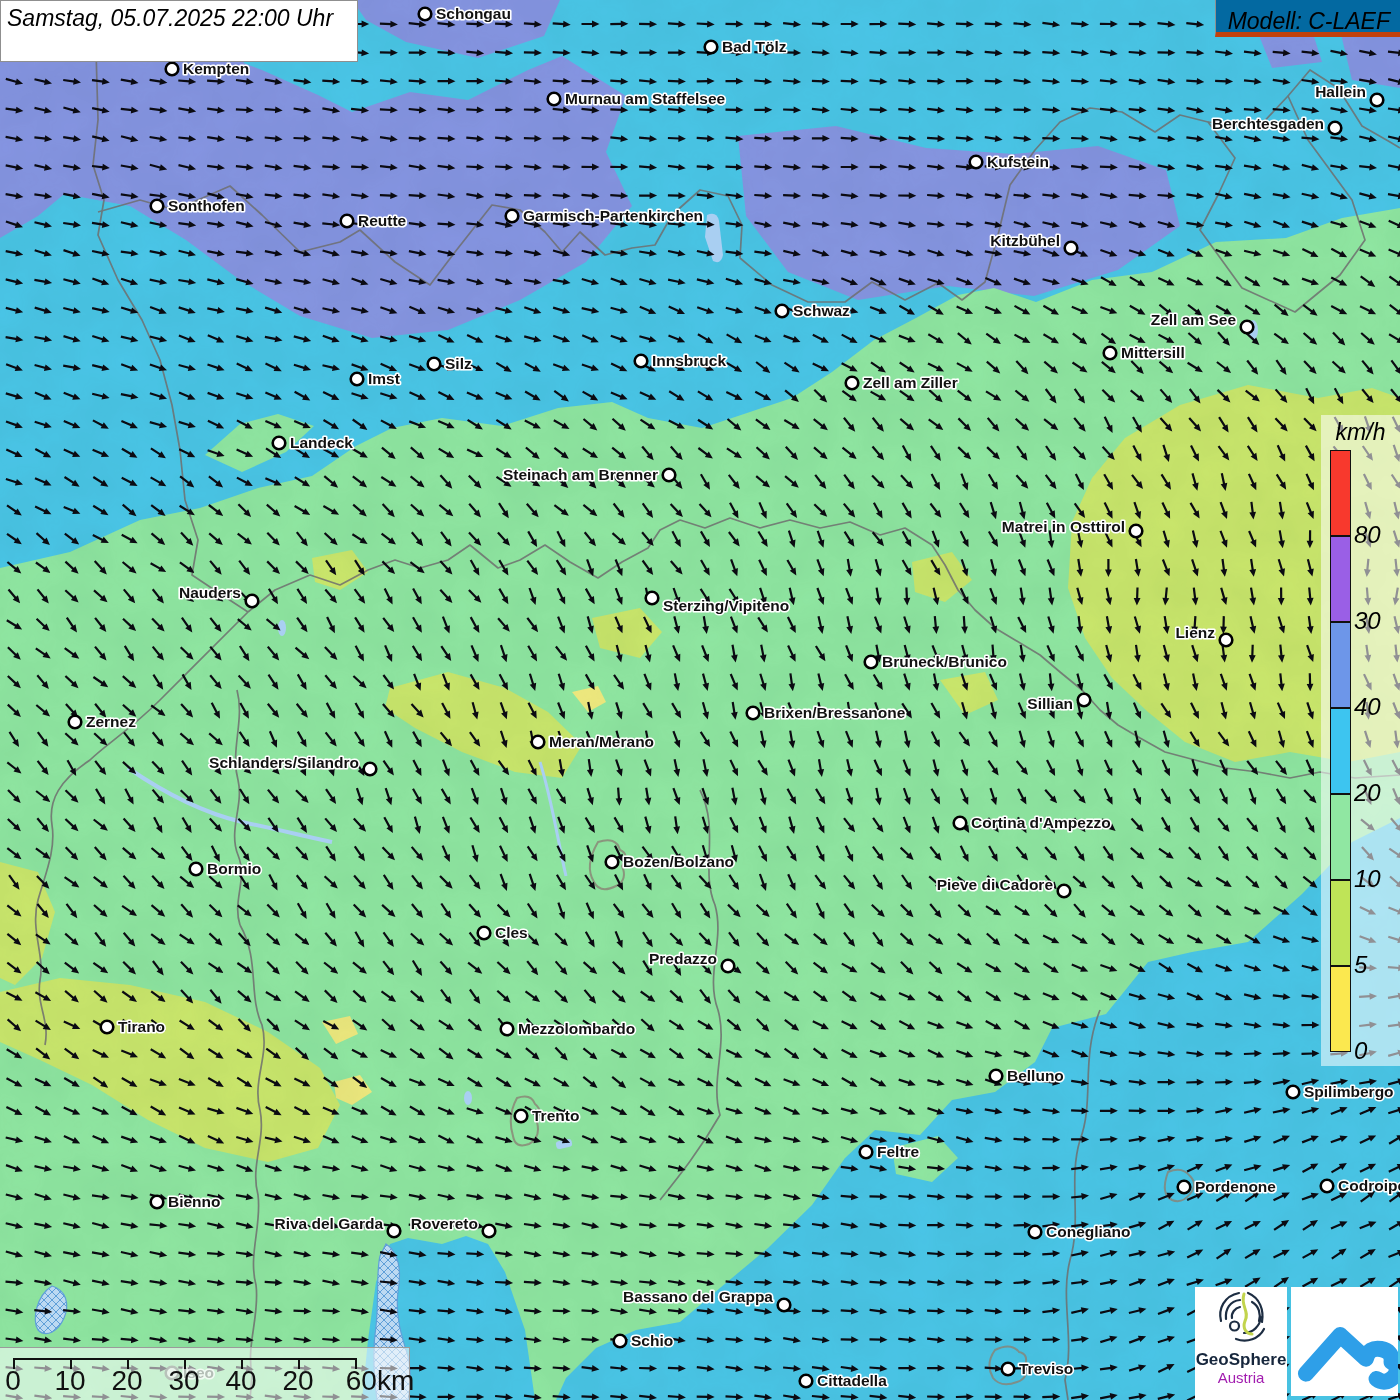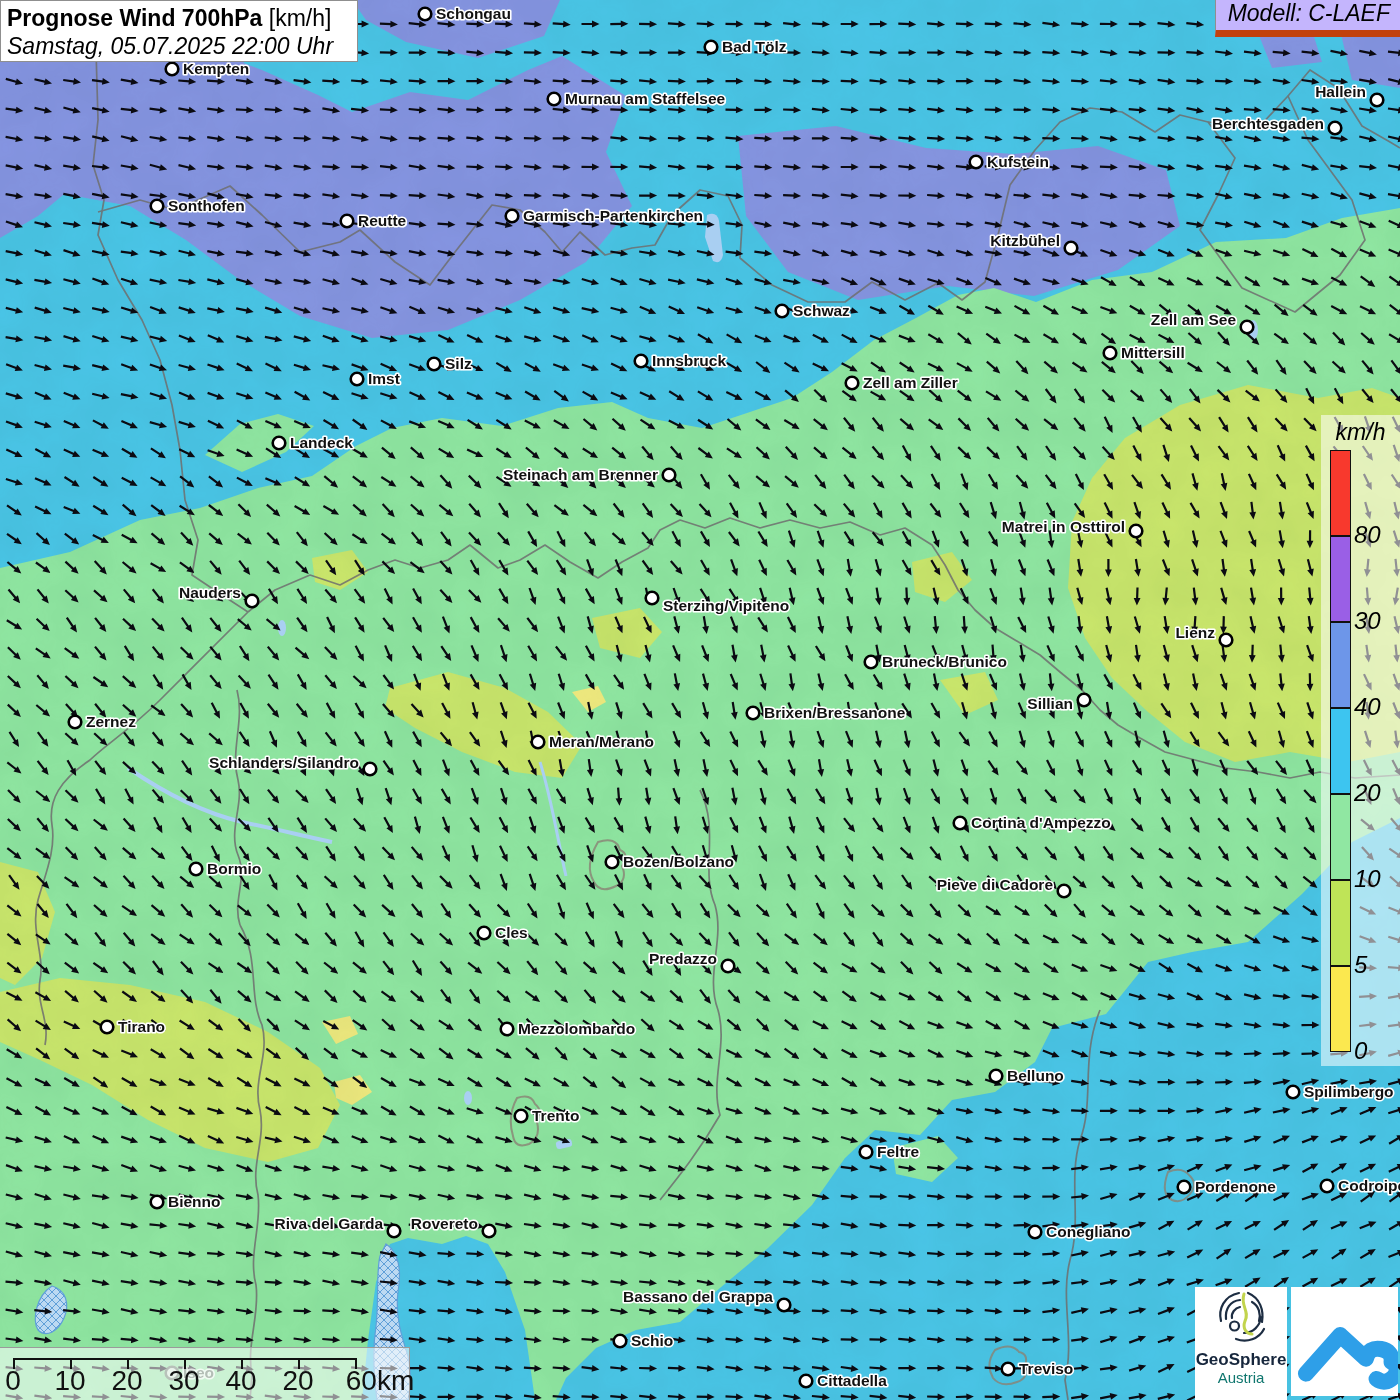--- a/index.html
+++ b/index.html
@@ -3,32 +3,32 @@
 <meta charset="utf-8">
 <style>
   html,body{margin:0;padding:0;background:#dfe3e6;font-family:"Liberation Sans",sans-serif;}
   #stage{position:relative;width:1400px;height:1400px;overflow:hidden;background:var(--c-cyan,#4AC6E8);}
   #map{position:absolute;left:0;top:0;}
   .overlay{position:absolute;box-sizing:border-box;}
   #title-box{left:0;top:0;width:358px;height:62px;background:#fff;border:1px solid #8f8f8f;padding:3px 6px;line-height:28px;}
   #title-line1{font-size:23px;white-space:nowrap;}
   #title-line1 .b{font-weight:bold;}
   #title-line2{font-size:23px;font-style:italic;white-space:nowrap;}
-  #model-box{right:0;top:0;height:37px;background:#c4b5fd;border-left:1px solid #8f8f8f;border-bottom:7px solid #c2410c;padding:0 10px 0 12px;font-size:23px;font-style:italic;white-space:nowrap;}
+  #model-box{right:0;top:0;height:37px;background:#0369a1;border-left:1px solid #8f8f8f;border-bottom:5px solid #c2410c;padding:8px 10px 0 12px;font-size:23px;font-style:italic;white-space:nowrap;}
   #legend-box{left:1321px;top:415px;width:79px;height:651px;background:rgba(255,255,255,0.55);font-style:italic;}
   #legend-title{position:absolute;left:0;top:4px;width:100%;text-align:center;font-size:23px;color:#000;}
   .legend-seg{position:absolute;left:9px;width:21px;height:86px;border:1px solid #111;box-sizing:border-box;}
   .legend-label{position:absolute;left:33px;width:46px;font-size:24px;color:#000;line-height:30px;}
   #scale-box{left:0;top:1347px;width:410px;height:53px;background:rgba(255,255,255,0.55);border-top:1px solid #9a9a9a;border-right:1px solid #9a9a9a;}
   #scale-line{position:absolute;left:13px;top:10px;width:342px;height:2px;background:#111;}
   .scale-tick{position:absolute;top:10px;width:2px;height:11px;background:#111;}
   .scale-num{position:absolute;top:17px;transform:translateX(-50%);font-size:28px;color:#111;white-space:nowrap;}
   #geo-logo{left:1195px;top:1287px;width:92px;height:139px;background:#fff;text-align:center;}
   #geo-name{font-size:17px;font-weight:bold;color:#16263c;line-height:18px;margin-top:-2px;}
-  #geo-country{font-size:15px;color:#0f766e;line-height:17px;}
+  #geo-country{font-size:15px;color:#a21caf;line-height:17px;}
   #blue-logo{left:1291px;top:1287px;width:107px;height:109px;background:#fff;}
 </style>
 </head>
 <body>
 
 <div id="stage" style="--c-cyan: #4AC6E8; --c-blue4060: #8A93E3; --c-green: #90E7A2; --c-ygreen: #CBE76C; --c-yellow: #EFE97E; --c-water: #A9CFF2; --c-border: #6F6F6F;">
 
   <svg id="map" width="1400" height="1400" viewBox="0 0 1400 1400">
     <defs>
       <pattern id="hatch" width="8" height="8" patternUnits="userSpaceOnUse">
@@ -323,21 +323,20 @@
           <text x="817" y="1386" text-anchor="start" font-size="15.5" font-weight="bold" fill="#111111" stroke="#ffffff" stroke-width="3.2" paint-order="stroke" stroke-linejoin="round">Cittadella</text>
         </g>
         <g opacity="0.75">
           <circle cx="172" cy="1373" r="6.3" fill="#e8e8e8" stroke="#555555" stroke-width="2.6"></circle>
           <text x="183" y="1378" text-anchor="start" font-size="15.5" font-weight="bold" fill="#4a4a4a" stroke="#ffffff" stroke-width="3.2" paint-order="stroke" stroke-linejoin="round">Iseo</text>
         </g>
       </g>
   </svg>
 
   <div id="title-box" class="overlay">
-    <div id="title-line1"><span class="b">Prognose Wind 700hPa</span><span> [km/h]</span></div>
     <div id="title-line2">Samstag, 05.07.2025 22:00 Uhr</div>
   </div>
 
   <div id="model-box" class="overlay">Modell: C-LAEF</div>
 
   <div id="legend-box" class="overlay">
     <div id="legend-title">km/h</div>
   <div class="legend-seg" style="top: 35px; background: rgb(248, 57, 45);"></div>
       <div class="legend-label" style="top: 105px;">80</div>
       <div class="legend-seg" style="top: 121px; background: rgb(154, 95, 230);"></div>

